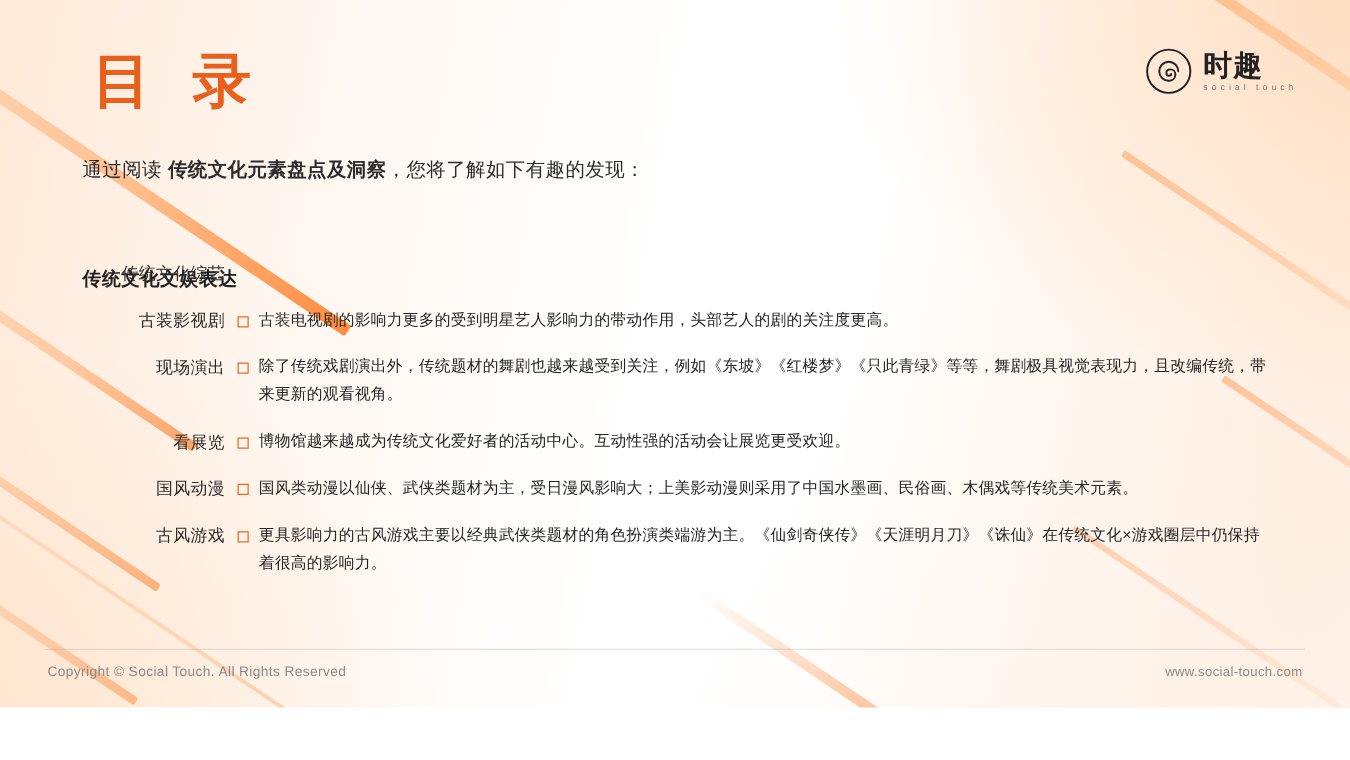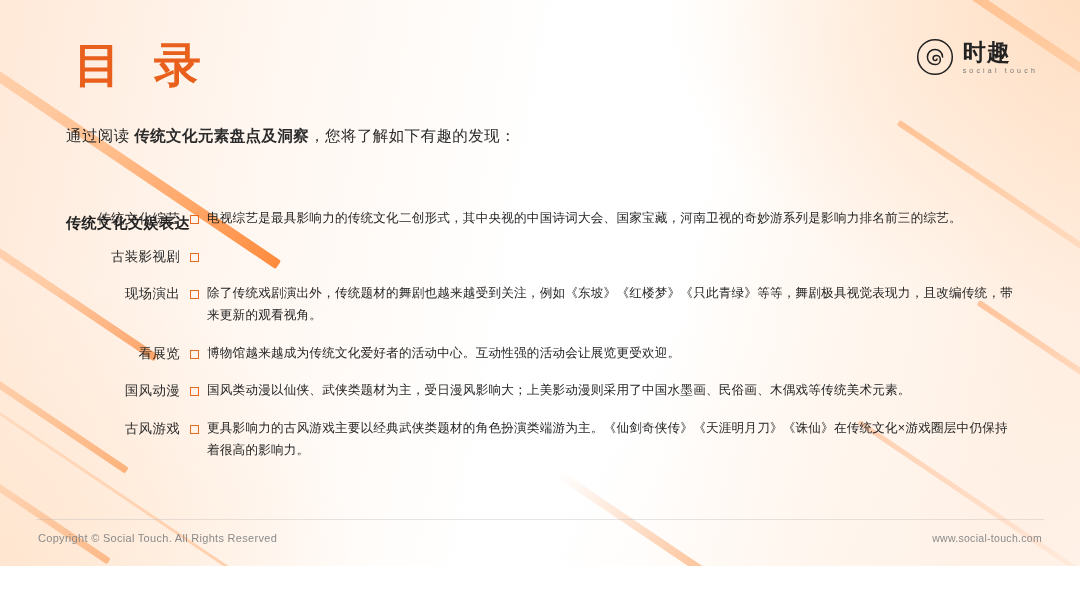--- a/index.html
+++ b/index.html
@@ -205,30 +205,27 @@
   <div class="intro">
     <span>通过阅读 </span><span class="strong">传统文化元素盘点及洞察</span><span>，您将了解如下有趣的发现：</span>
   </div>
 
   <div class="section-head">传统文化文娱表达</div>
 
   <div class="rows">
 
     <div class="row">
       <div class="row-label">传统文化综艺</div>
-      <div class="row-body">
-        <span class="bullet"></span>
-        <span class="row-text">电视综艺是最具影响力的传统文化二创形式，其中央视的中国诗词大会、国家宝藏，河南卫视的奇妙游系列是影响力排名前三的综艺。</span>
-      </div>
     </div>
 
     <div class="row">
       <div class="row-label">古装影视剧</div>
       <div class="row-body">
         <span class="bullet"></span>
+        <span class="row-text">古装电视剧的影响力更多的受到明星艺人影响力的带动作用，头部艺人的剧的关注度更高。</span>
       </div>
     </div>
 
     <div class="row">
       <div class="row-label">现场演出</div>
       <div class="row-body">
         <span class="bullet"></span>
         <span class="row-text">除了传统戏剧演出外，传统题材的舞剧也越来越受到关注，例如《东坡》《红楼梦》《只此青绿》等等，舞剧极具视觉表现力，且改编传统，带来更新的观看视角。</span>
       </div>
     </div>

